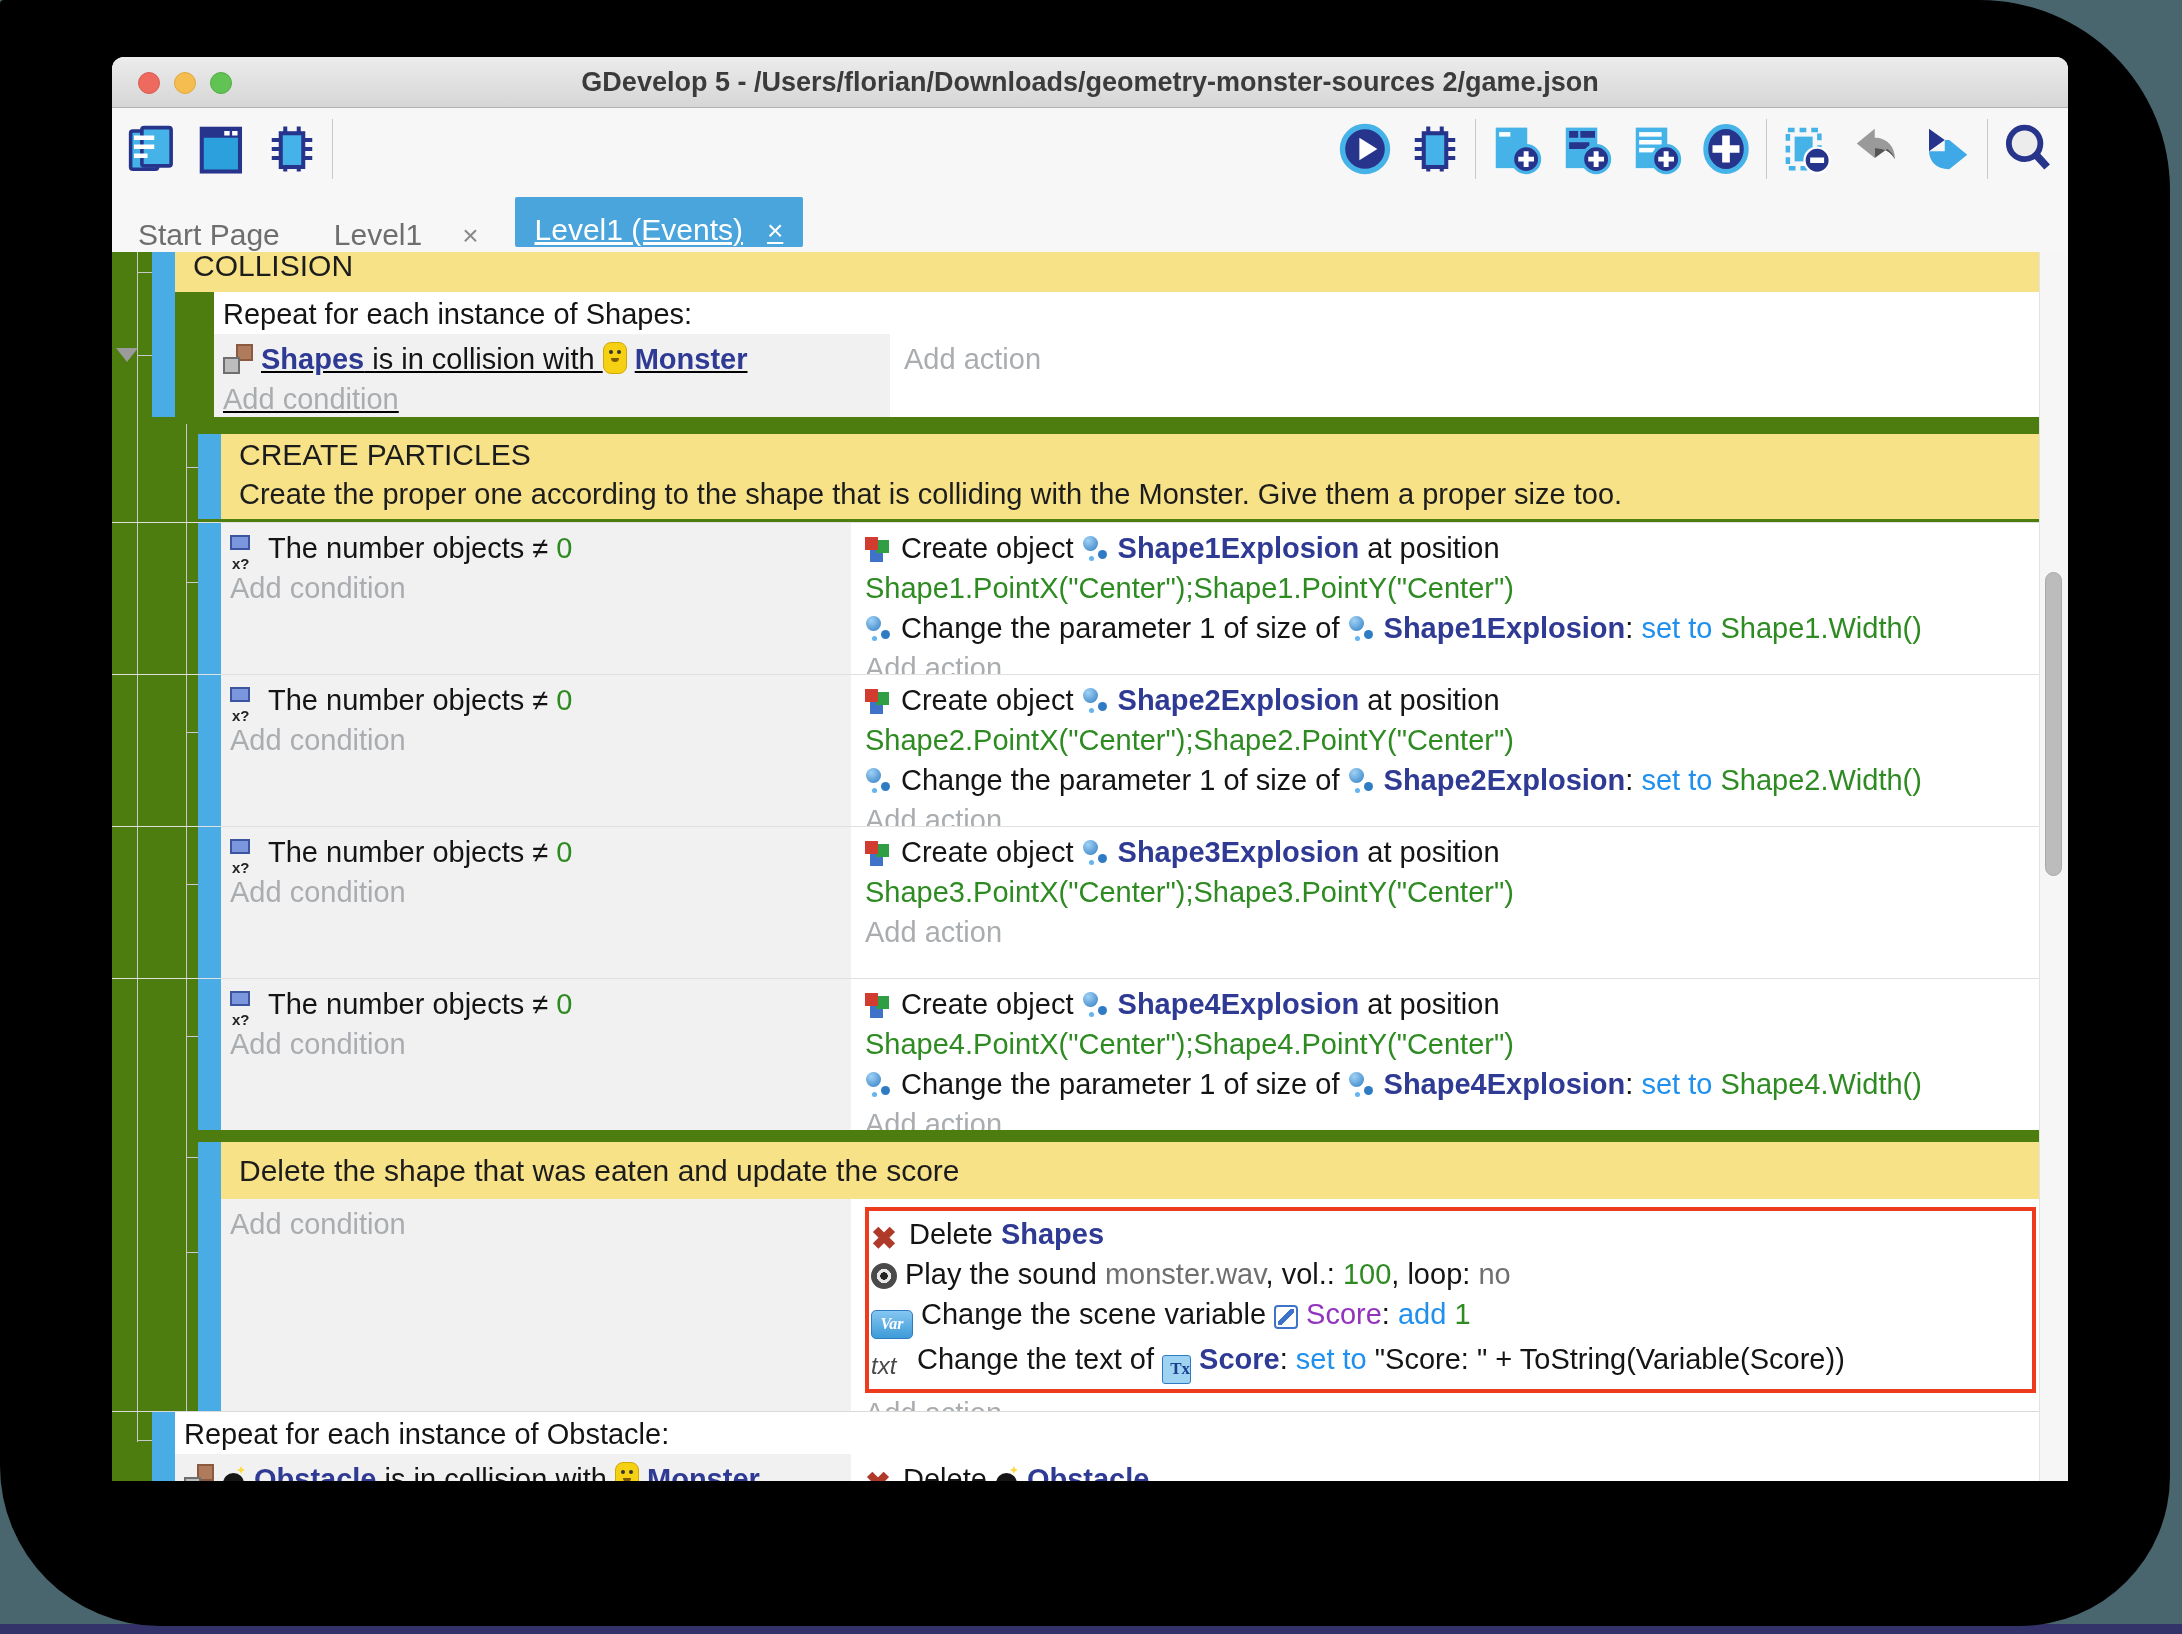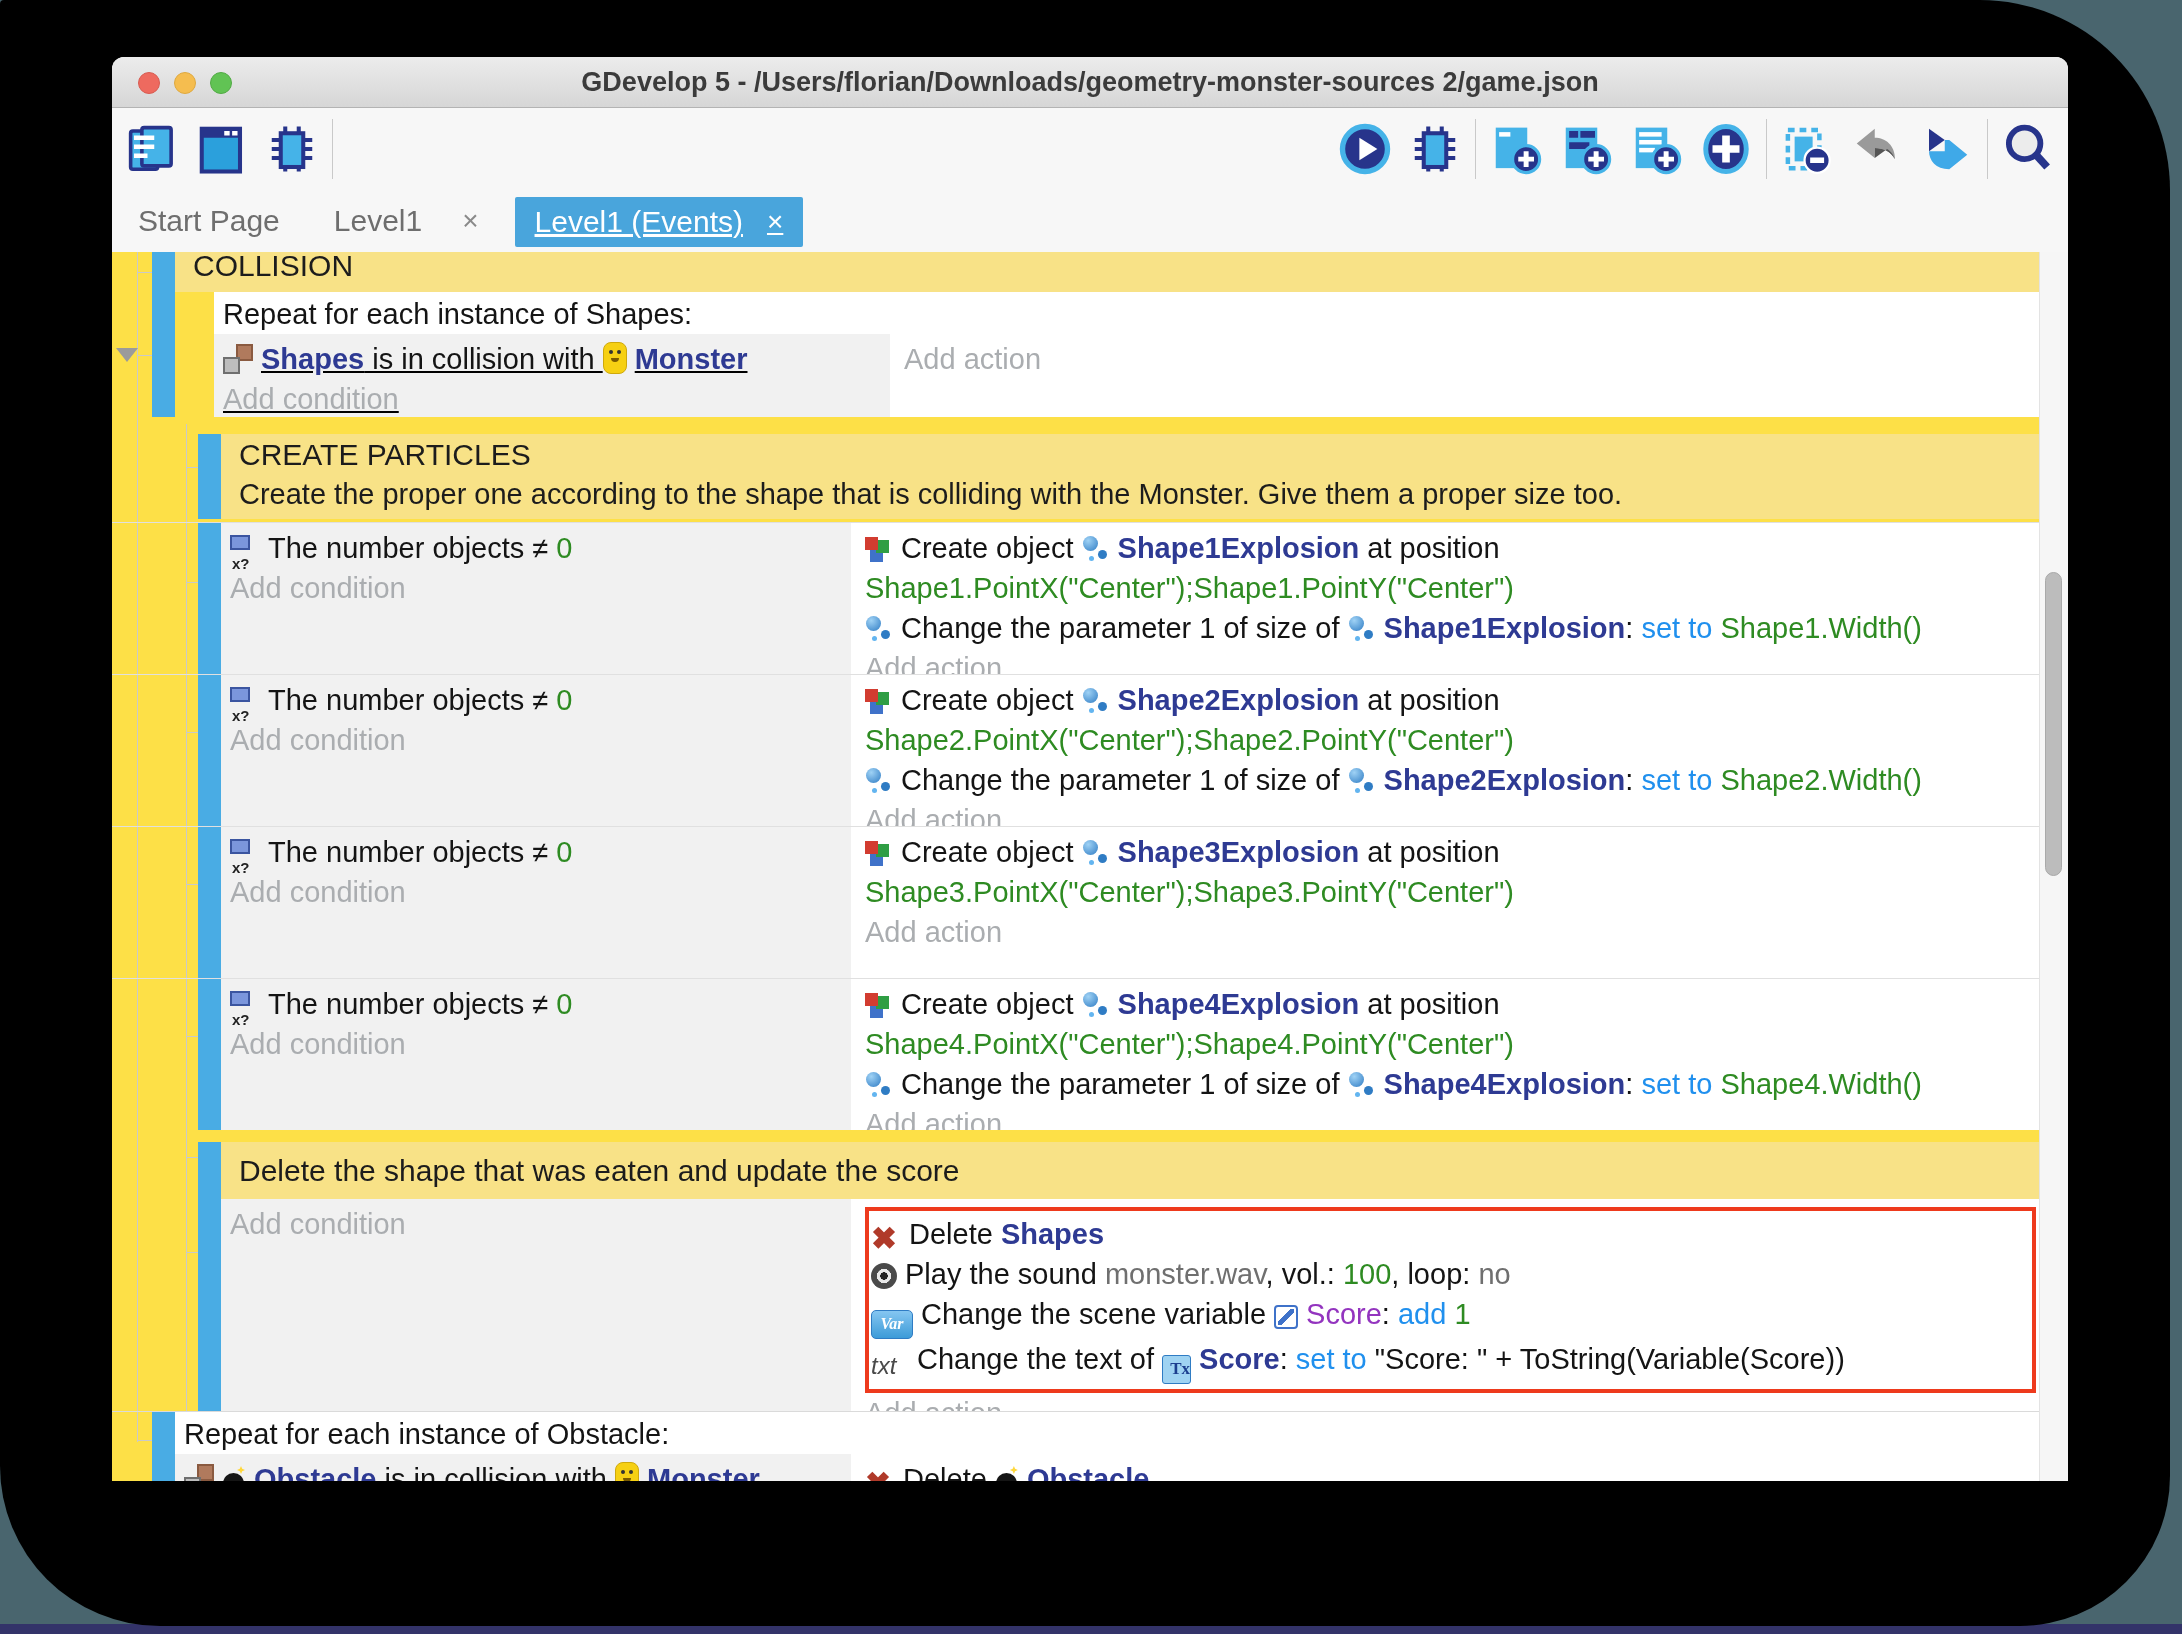--- a/index.html
+++ b/index.html
@@ -21,26 +21,26 @@
     font-size:27px;font-weight:bold;color:#3b3b3b;}
   .toolbar{position:absolute;left:0;top:51px;width:100%;height:82px;background:#f7f7f7;
     display:flex;align-items:center;}
   .tgroup{display:flex;align-items:center;gap:14px;padding:0 12px;}
   .tsep{width:1px;height:60px;background:#c9c9c9;}
   .tbtn{width:56px;height:56px;display:flex;align-items:center;justify-content:center;}
   .tbtn svg{width:54px;height:54px;}
   .tspacer{flex:1;}
   .tabbar{position:absolute;left:0;top:133px;width:100%;height:62px;background:#f7f7f7;
     display:flex;align-items:flex-end;}
-  .tab{height:62px;display:flex;align-items:center;font-size:30px;color:#6e6e6e;padding:0 20px;gap:24px;}
+  .tab{height:62px;display:flex;align-items:flex-end;font-size:30px;color:#6e6e6e;padding:0 20px;gap:24px;}
   .tab .x{font-size:28px;color:#8a8a8a;}
   .tab.active{background:#49a5dc;color:#fff;height:50px;margin-bottom:5px;border-radius:2px;text-decoration:underline;}
   .tab.active .x{color:#fff;}
   
-  .sheet{position:absolute;left:0;top:195px;width:1928px;height:1229px;background:#fde047;overflow:hidden;}
+  .sheet{position:absolute;left:0;top:195px;width:1928px;height:1229px;background:#4d7c0f;overflow:hidden;}
   .treelines div{position:absolute;background:#c9c9c9;}
   .collapse-tri{position:absolute;left:4px;top:96px;width:0;height:0;
     border-left:11px solid transparent;border-right:11px solid transparent;border-top:14px solid #9b9b9b;}
   .row{position:relative;display:flex;box-sizing:border-box;}
   .row .bar{width:23px;flex:0 0 23px;background:#49ace4;}
   .lvl1{padding-left:40px;}
   .lvl2{padding-left:86px;}
   .comment-body{flex:1;background:#f8e287;padding:0 18px;overflow:hidden;box-sizing:border-box;}
   .ctitle{font-size:30px;color:#1c1c1c;line-height:42px;white-space:nowrap;}
   .cdesc{font-size:29px;color:#1c1c1c;line-height:36px;white-space:nowrap;}

